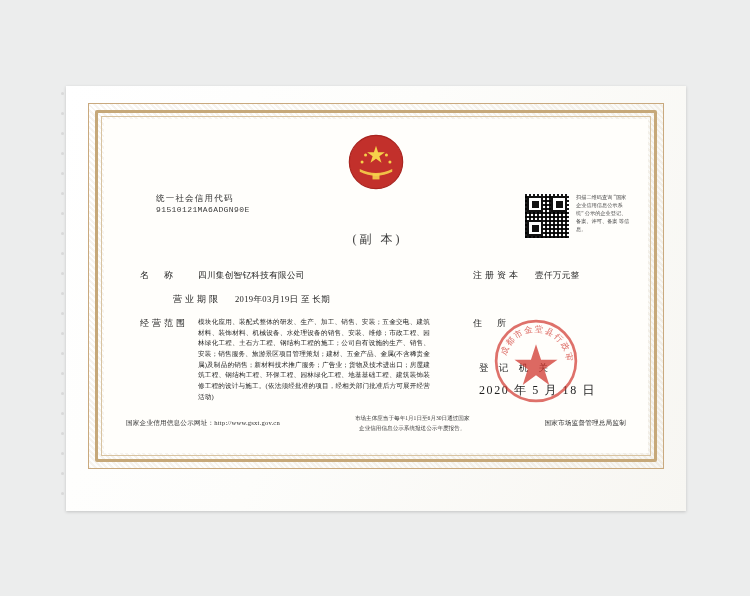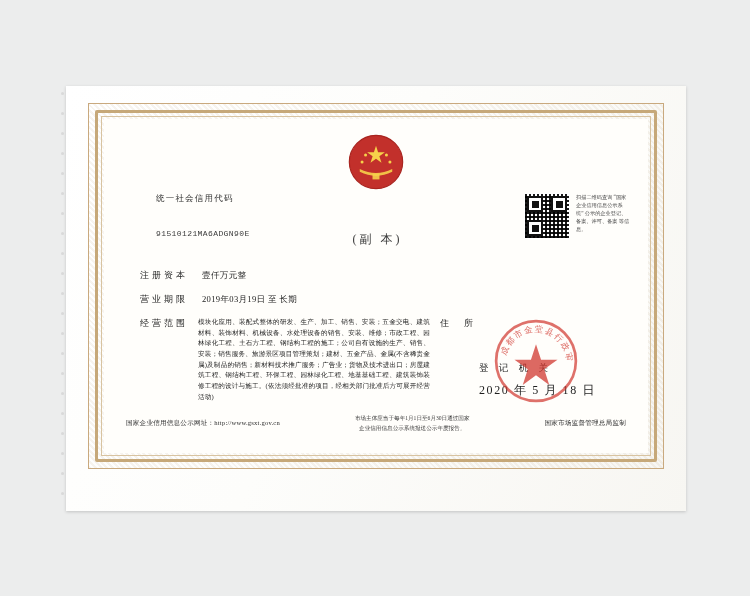--- a/index.html
+++ b/index.html
@@ -126,21 +126,21 @@
     top: 74px;
     width: 180px;
   }
   .credit .lbl {
     font-size: 8.5px;
     color: #2b2b2b;
     letter-spacing: 1.2px;
     font-family: "Liberation Serif", serif;
   }
   .credit .code {
-    margin-top: 24px;
+    margin-top: 0;
     font-size: 8px;
     color: #3b3b3b;
     letter-spacing: 0.4px;
     font-family: "Liberation Mono", monospace;
   }
 
   
   .qrbox {
     position: absolute;
     right: 78px;
@@ -190,20 +190,21 @@
   }
   .col-left {
     width: 300px;
     display: flex;
     align-items: flex-start;
   }
   .col-right {
     flex: 1;
     display: flex;
     align-items: center;
+    margin-left: 33px;
   }
   .lab {
     font-family: "Liberation Serif", serif;
     font-size: 9px;
     color: #1f1f1f;
     letter-spacing: 3px;
     width: 58px;
     flex: 0 0 58px;
     white-space: nowrap;
   }
@@ -357,20 +358,24 @@
             </div>
         </div>
         <div class="qrnote">扫描二维码查询
 “国家企业信用信息公示系统”
 公示的企业登记、备案、许可、备案
 等信息。</div>
 
         <div class="rows">
 
           <div class="row">
+            <div class="col-left">
+              <span class="lab">名　称</span>
+              <span class="val">四川集创智钇科技有限公司</span>
+            </div>
             <div class="col-right">
               <span class="lab wide">注册资本</span>
               <span class="val">壹仟万元整</span>
             </div>
           </div>
 
 
           <div class="row">
             <div class="col-right">
               <span class="lab wide">营业期限</span>

